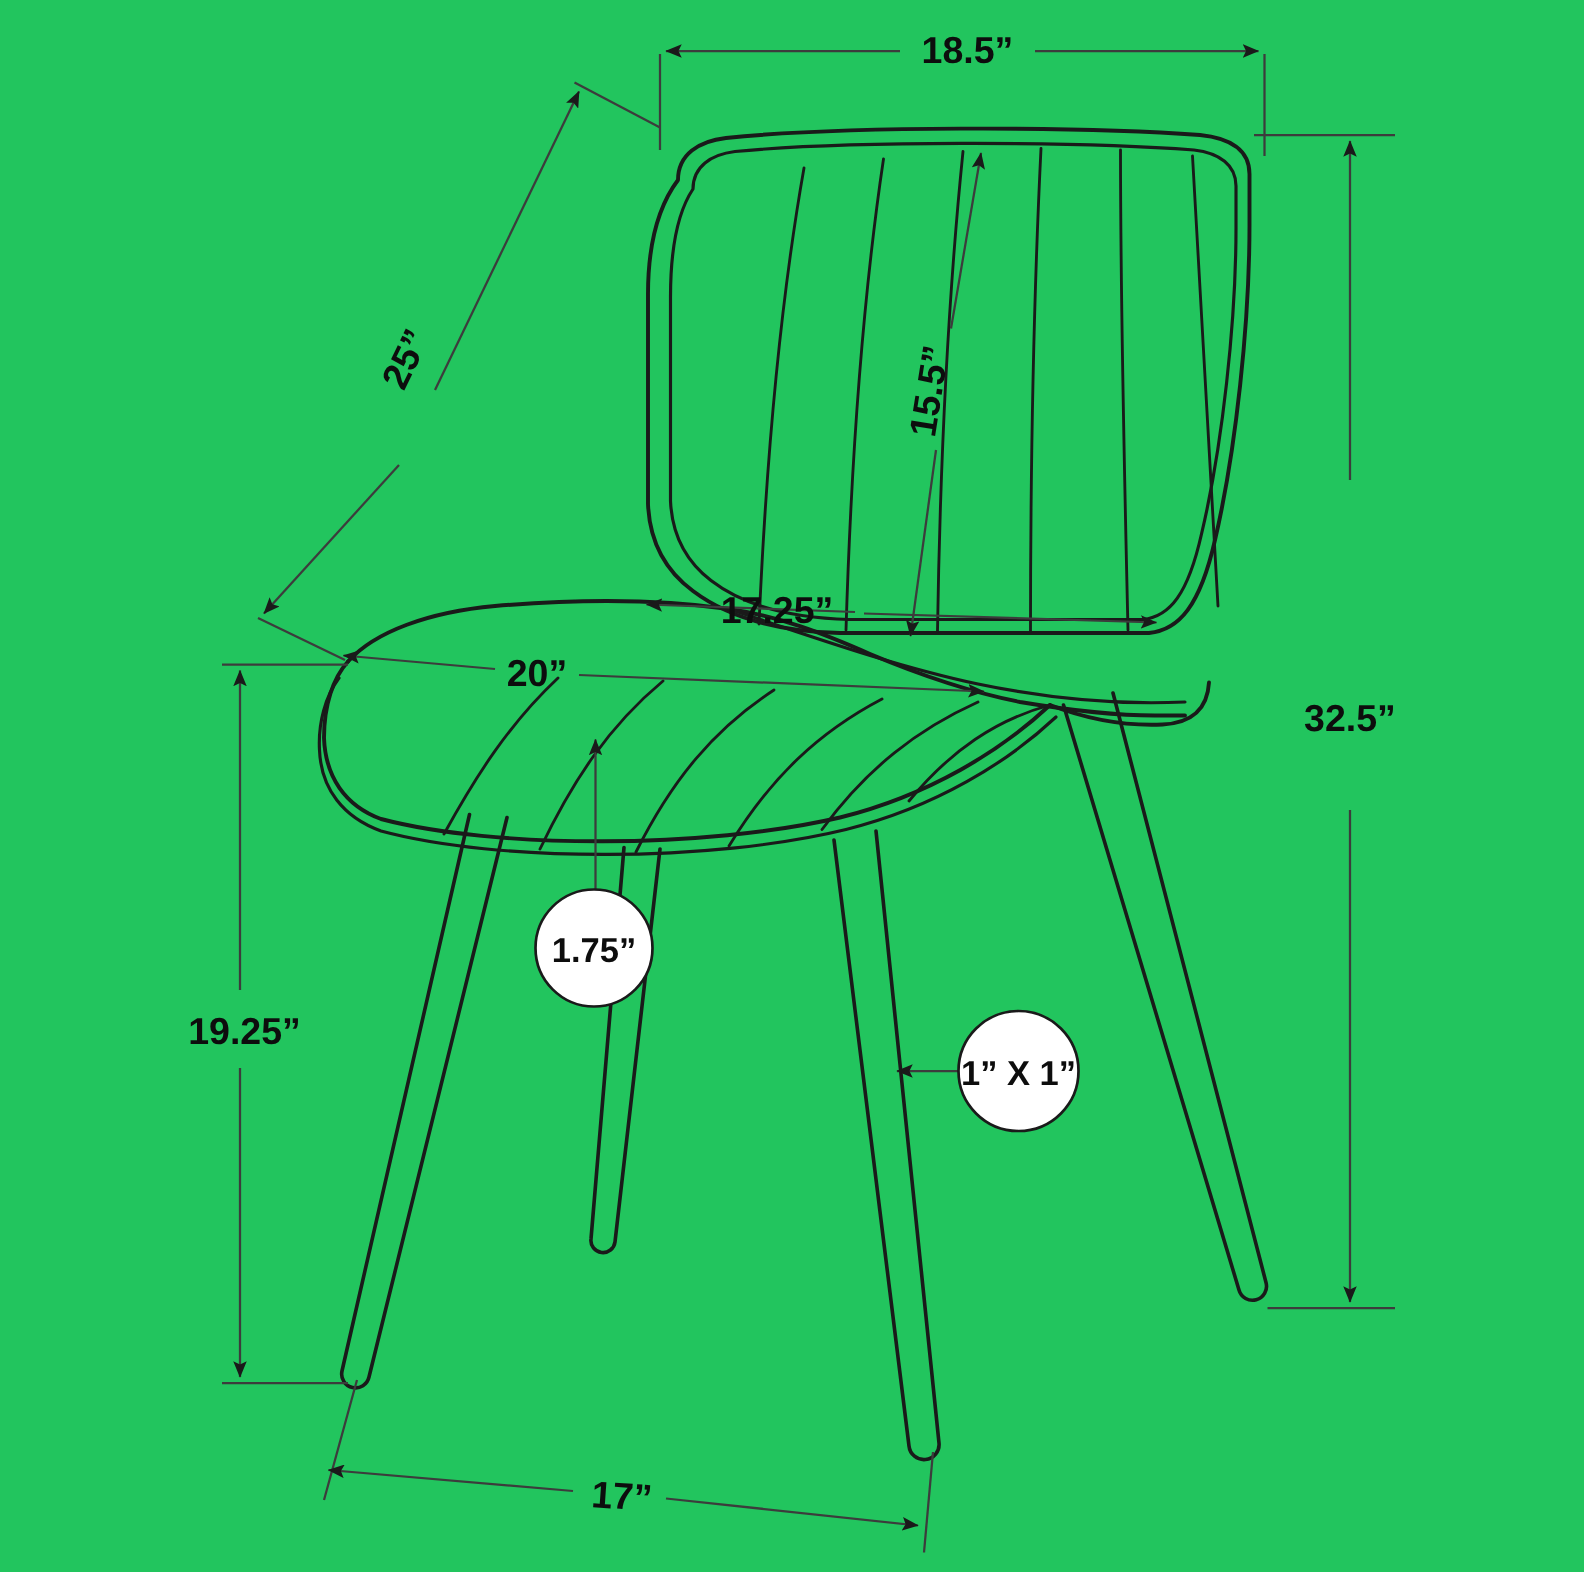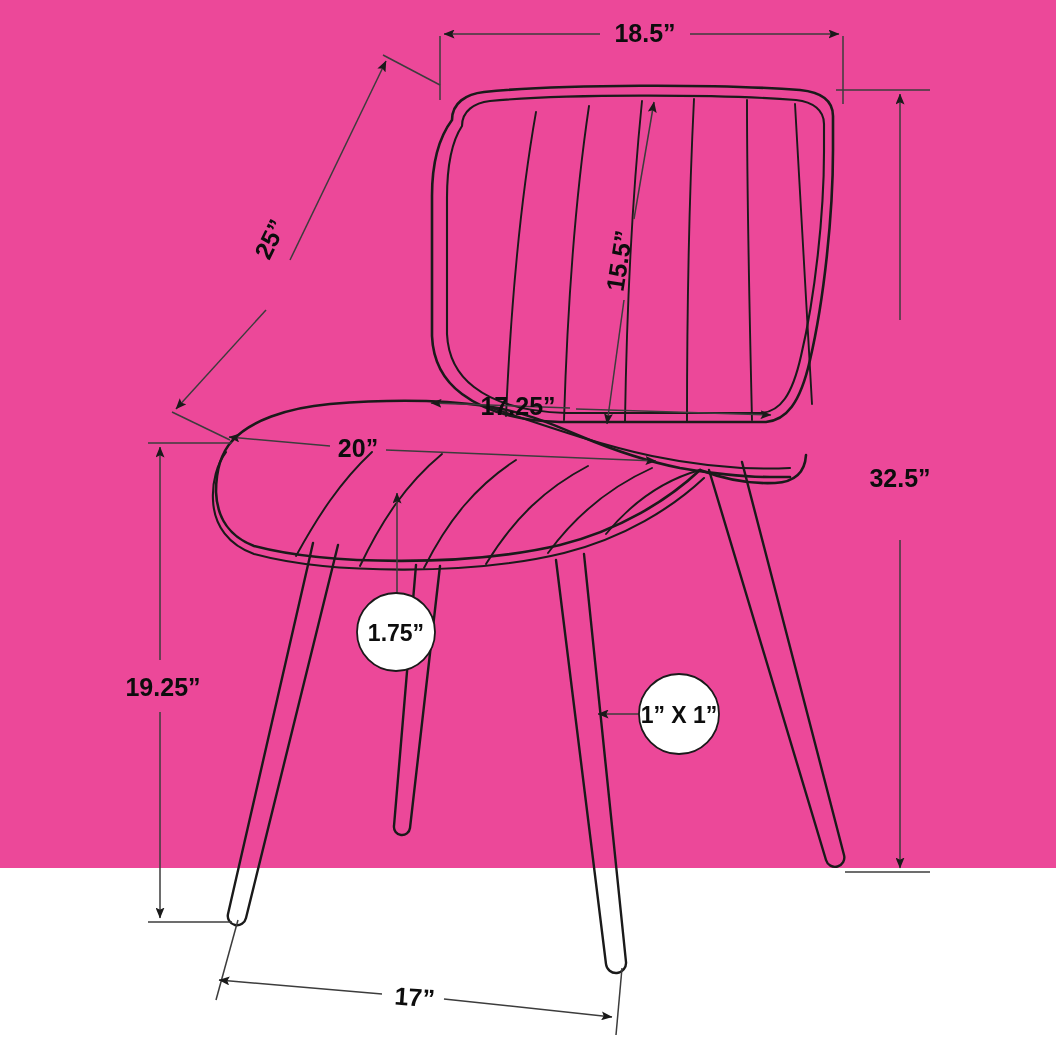--- a/index.html
+++ b/index.html
@@ -1,21 +1,21 @@
 <!DOCTYPE html>
 <html><head>
 <meta charset="utf-8">
 <style>
   html,body{margin:0;padding:0;background:#ffffff;}
   body{
     width:1056px;height:1056px;overflow:hidden;
     font-family:"Liberation Sans", sans-serif;
     background:#ffffff;
   }
-  #sheet{position:relative;width:1056px;height:868px;background:#ec4899;}
+  #sheet{position:relative;width:1056px;height:1048px;background:#22c55e;}
   #drawing{position:absolute;left:0;top:0;width:1056px;height:1056px;}
   .dimtext{
     font-family:"Liberation Sans", sans-serif;
     font-weight:600;
     fill:#0d0d0d;
   }
 </style>
 </head>
 <body>
 

